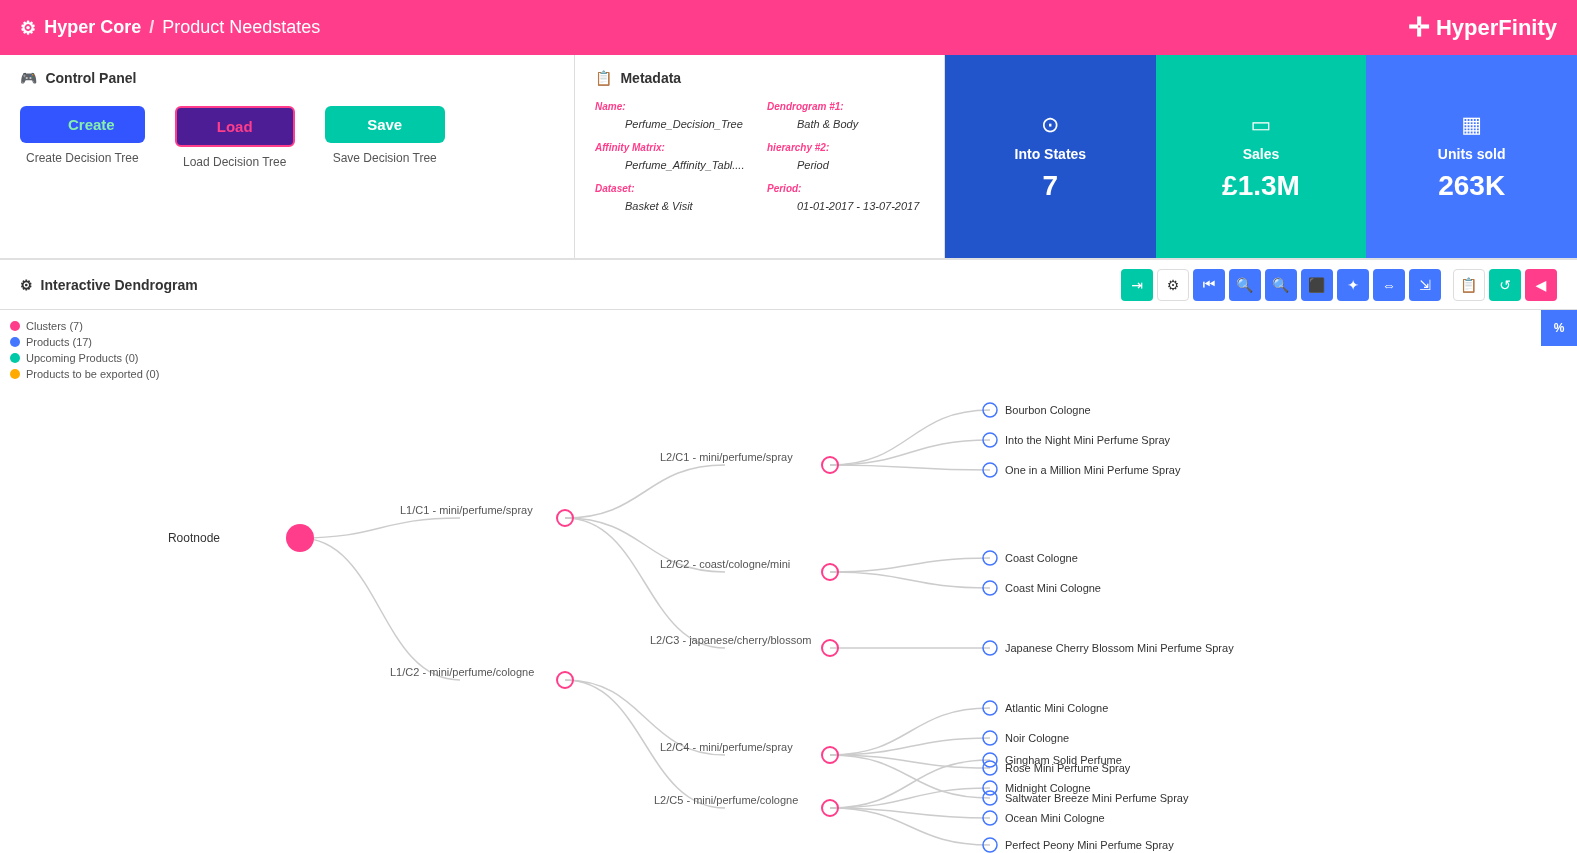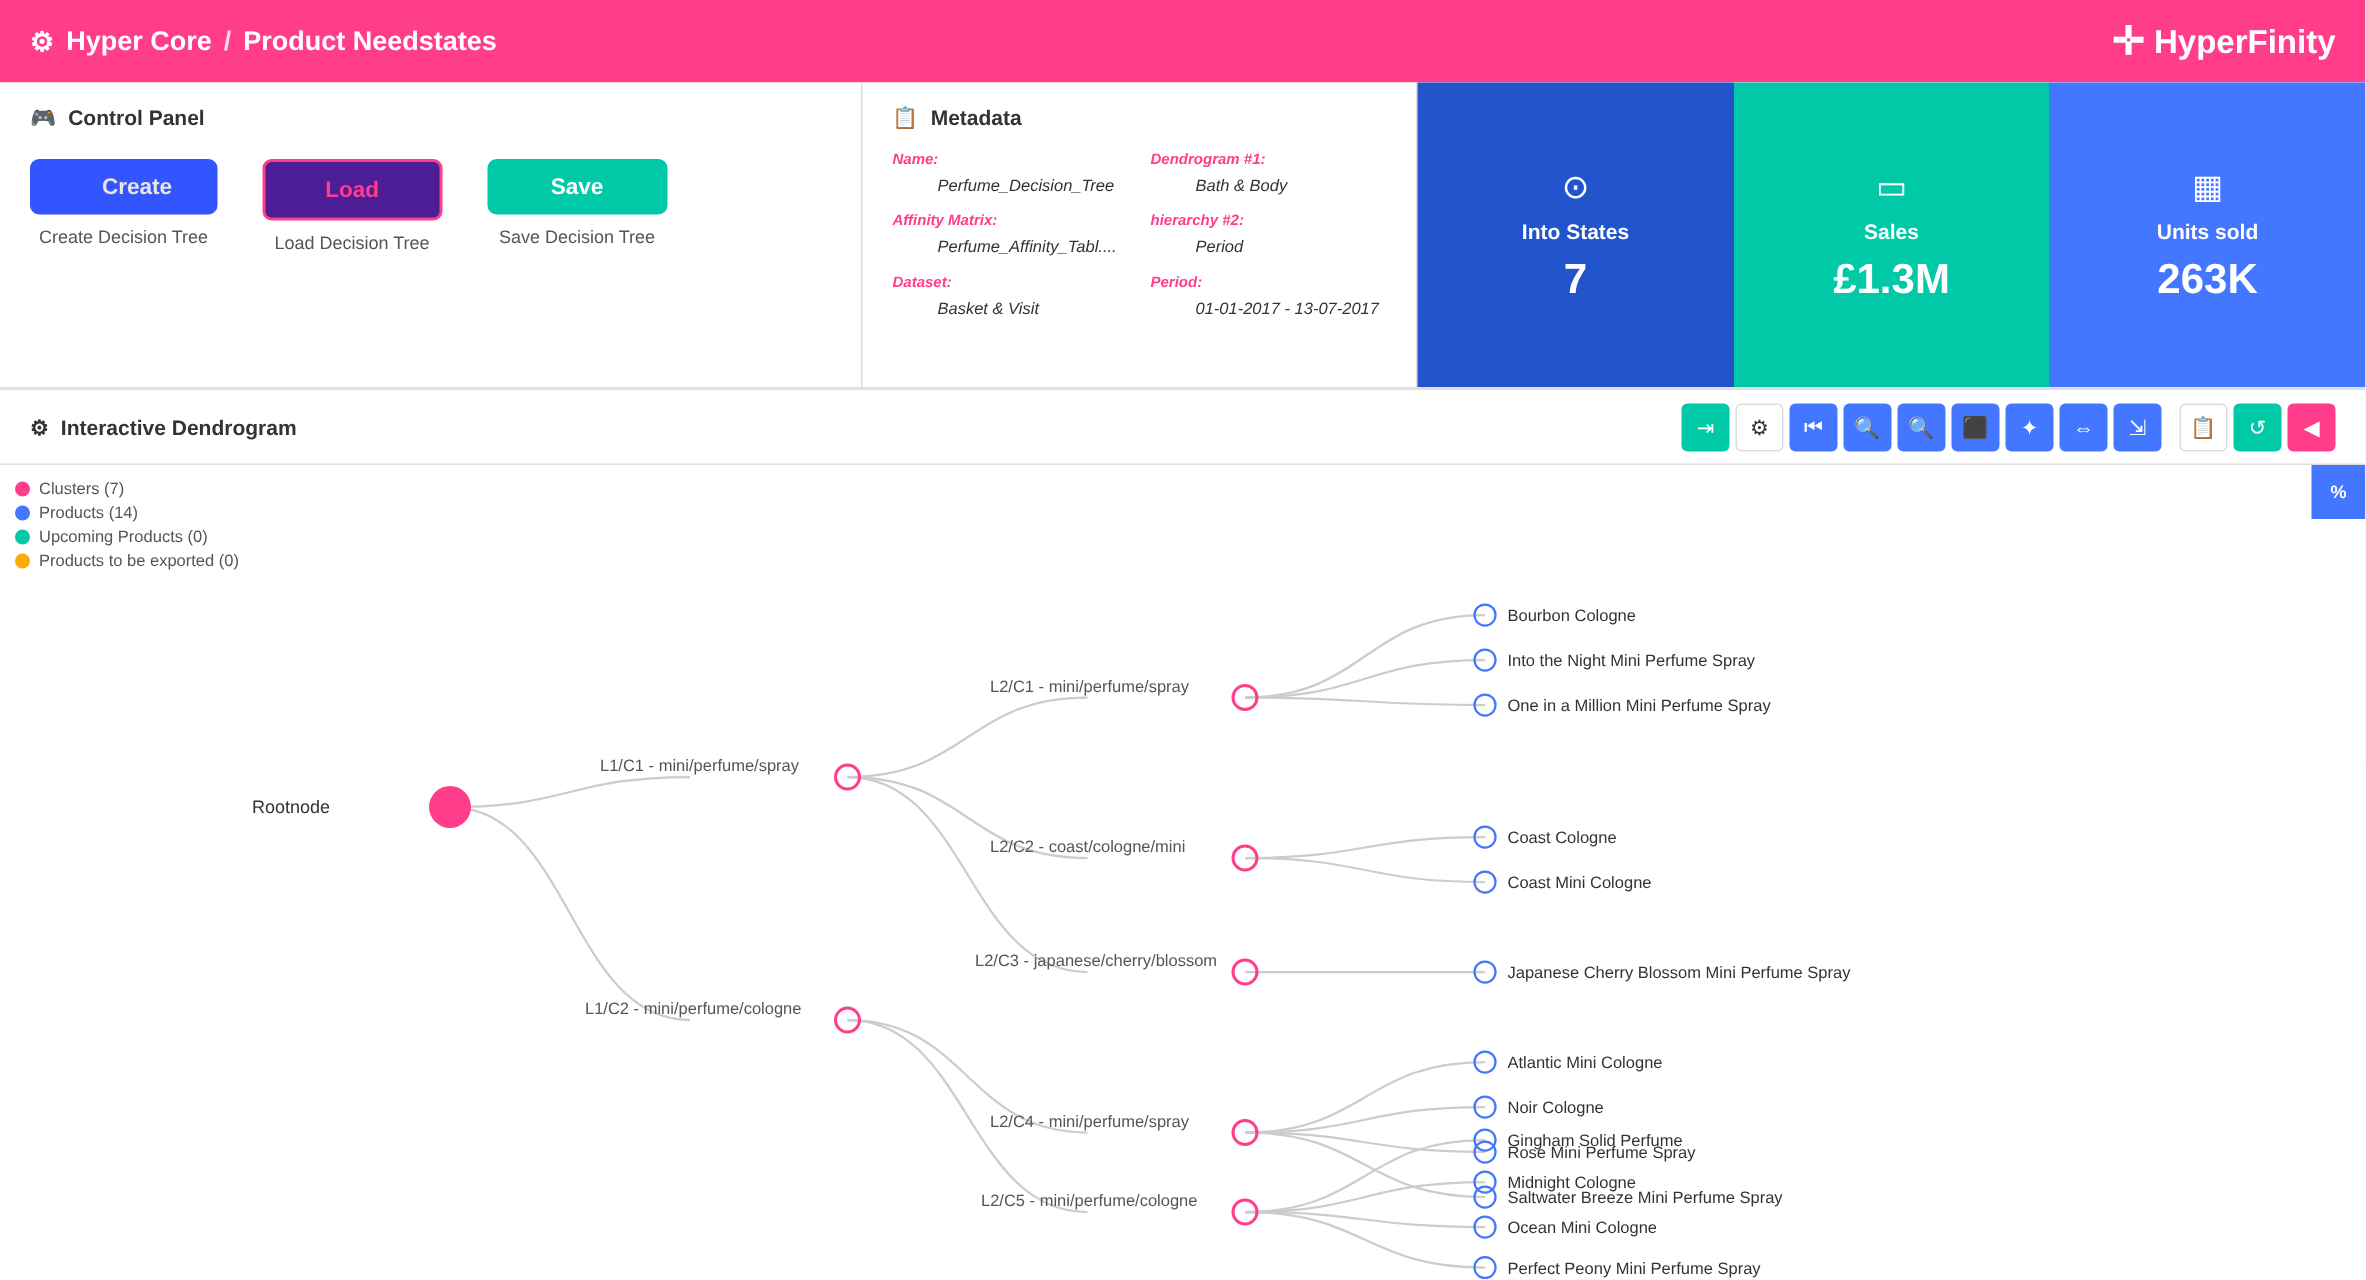--- a/index.html
+++ b/index.html
@@ -16,21 +16,21 @@
     }
     .header-left {
       display: flex;
       align-items: center;
       gap: 8px;
       color: white;
       font-size: 18px;
       font-weight: bold;
     }
     .header-left .slash { color: white; opacity: 0.8; }
-    .header-left .subtitle { color: white; font-weight: 700; }
+    .header-left .subtitle { color: white; font-weight: 400; }
     .header-right {
       display: flex;
       align-items: center;
       gap: 6px;
       color: white;
       font-size: 22px;
       font-weight: 900;
     }
 
     
@@ -70,21 +70,21 @@
     }
     .ctrl-btn {
       border: none;
       border-radius: 6px;
       padding: 10px 30px;
       font-size: 15px;
       font-weight: bold;
       cursor: pointer;
       min-width: 120px;
     }
-    .btn-create { background: #3355ff; color: #e5e5e5; padding-left: 48px; }
+    .btn-create { background: #3355ff; color: #86efac; padding-left: 48px; }
     .btn-load { background: #4c1d95; color: #ff3d8b; border: 2px solid #ff3d8b; }
     .btn-save { background: #00c9a7; color: white; }
     .ctrl-btn-label { font-size: 12px; color: #555; text-align: center; }
 
     
     .metadata {
       width: 370px;
       border-right: 1px solid #ddd;
       padding: 15px 20px;
     }
@@ -331,21 +331,21 @@
 <div class="main-content">
   <div class="dendro-area">
 
     <div style="position:absolute; left:10px; top:10px; z-index:10;">
       <div class="legend-item">
         <div class="legend-dot" style="background:#ff3d8b;"></div>
         <span>Clusters (7)</span>
       </div>
       <div class="legend-item">
         <div class="legend-dot" style="background:#4477ff;"></div>
-        <span>Products (14)</span>
+        <span>Products (17)</span>
       </div>
       <div class="legend-item">
         <div class="legend-dot" style="background:#00c9a7;"></div>
         <span>Upcoming Products (0)</span>
       </div>
       <div class="legend-item">
         <div class="legend-dot" style="background:#ffaa00;"></div>
         <span>Products to be exported (0)</span>
       </div>
     </div>

